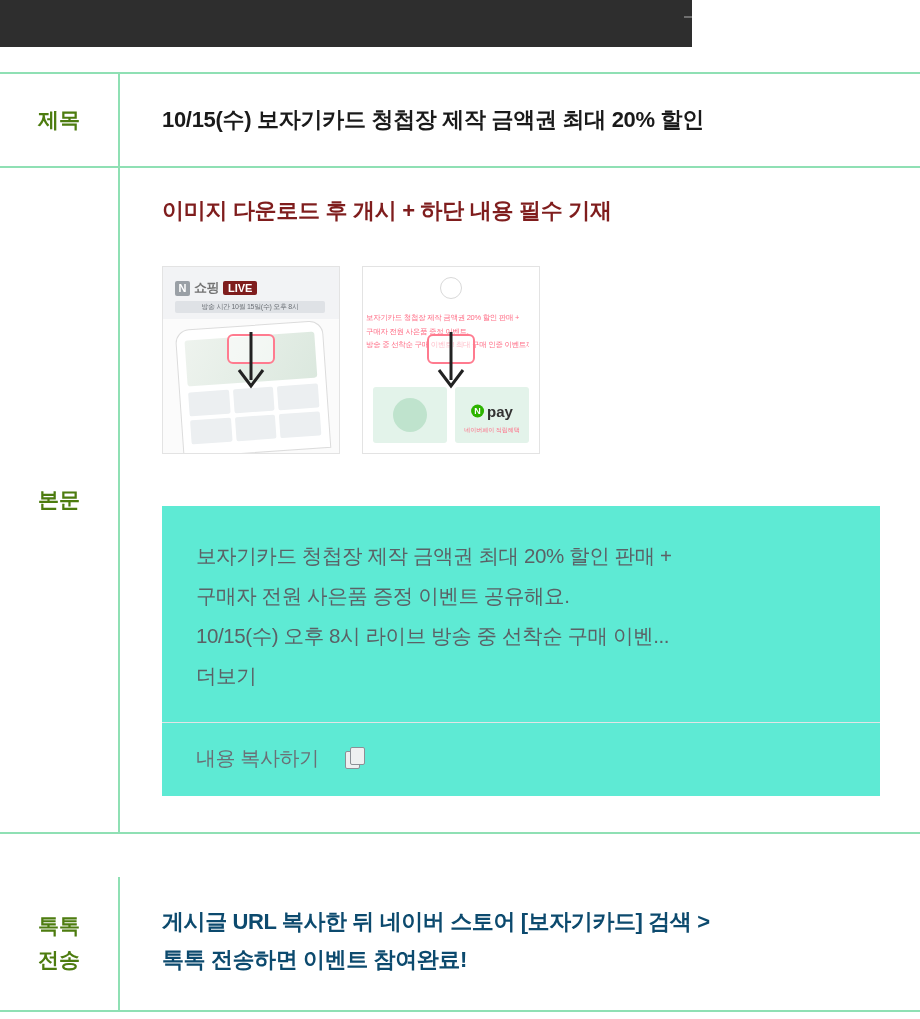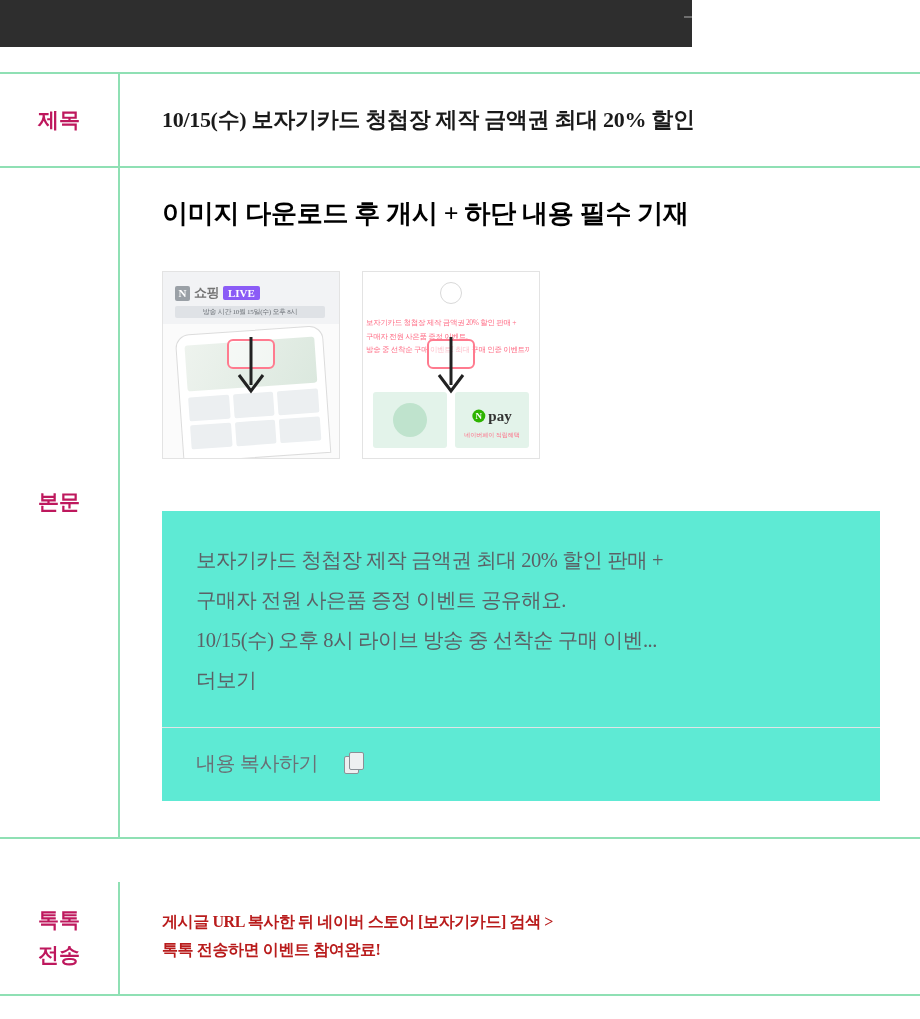--- a/index.html
+++ b/index.html
@@ -51,53 +51,52 @@
   }
   .row:last-child { border-bottom: none; margin-top: 43px; }
   .row-label {
     width: 120px;
     min-width: 120px;
     border-right: 2px solid #8fe0b4;
     display: flex;
     flex-direction: column;
     align-items: center;
     justify-content: center;
-    color: #be185d;
+    color: #4d7c0f;
     font-weight: bold;
     font-size: 21px;
     line-height: 1.65;
     padding: 6px 0;
   }
   .row-label span { display: block; }
   .row-body {
     flex: 1;
     padding: 28px 40px 36px 42px;
-    font-family: Liberation Serif, serif;
   }
 
   
   .row-title .row-body {
     padding-top: 0;
     padding-bottom: 0;
     display: flex;
     align-items: center;
     min-height: 92px;
   }
   .title-text {
     font-size: 22px;
     font-weight: bold;
     color: #1a1a1a;
     letter-spacing: -0.3px;
   }
 
   
   .body-heading {
-    font-size: 26px;
-    font-weight: bold;
-    color: #000000;
+    font-size: 22px;
+    font-weight: bold;
+    color: #7f1d1d;
     letter-spacing: -0.3px;
     margin: 0 0 40px 0;
   }
 
   .thumbs {
     display: flex;
     gap: 22px;
     margin-bottom: 52px;
   }
   .thumb {
@@ -132,21 +131,21 @@
     display: flex; align-items: center; justify-content: center;
     border-radius: 2px;
   }
   .t1-shop {
     font-size: 13px;
     font-weight: bold;
     color: #737373;
     letter-spacing: -0.5px;
   }
   .t1-live {
-    background: #8b5cf6;
+    background: #7f1d1d;
     color: #fff;
     font-size: 11px;
     font-weight: bold;
     padding: 1px 5px;
     border-radius: 2px;
   }
   .t1-datebar {
     position: absolute;
     left: 12px; top: 34px;
     right: 14px;
@@ -349,23 +348,23 @@
     border-radius: 2px;
     background: #eef0f1;
   }
 
   
   .row-talk .row-body {
     padding-top: 26px;
     padding-bottom: 30px;
   }
   .talk-line {
-    font-size: 16px;
-    font-weight: bold;
-    color: #b91c1c;
+    font-size: 22px;
+    font-weight: bold;
+    color: #0c4a6e;
     line-height: 1.75;
     letter-spacing: -0.4px;
   }
 </style>
 </head>
 <body>
 
 <div class="page">
 
   <div class="topbar">

